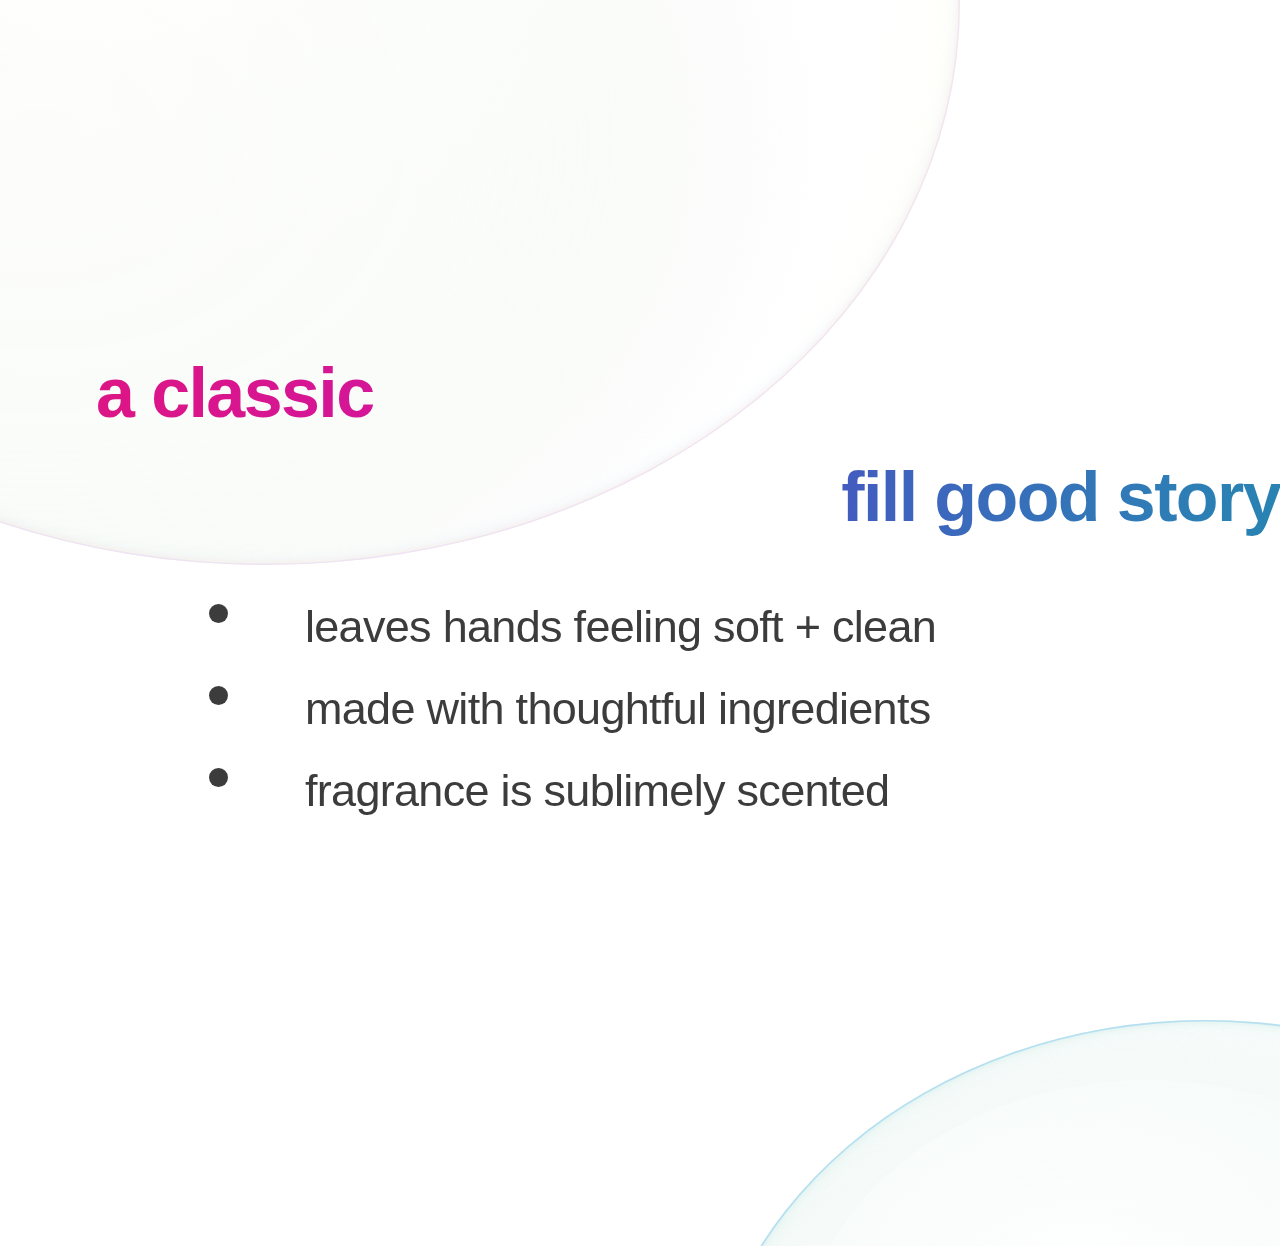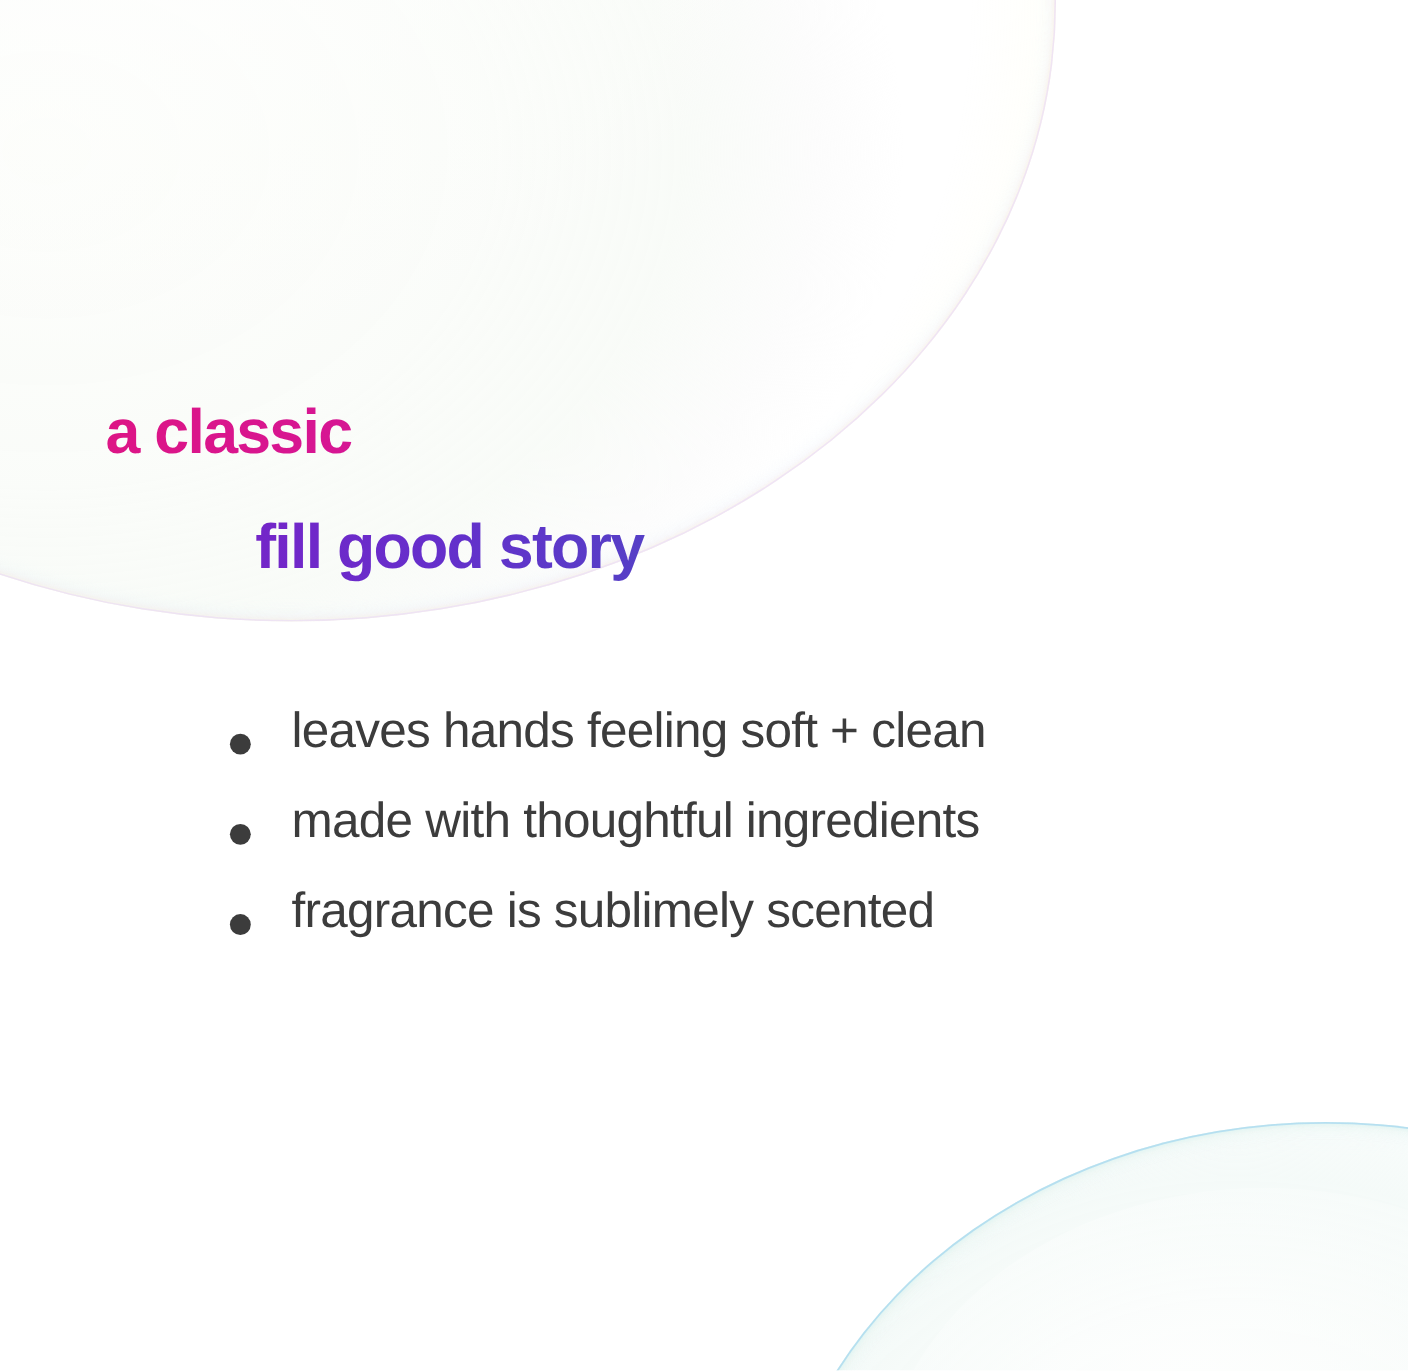--- a/index.html
+++ b/index.html
@@ -136,21 +136,21 @@
 
   #headline {
     position: absolute;
     left: 0;
     top: 341px;
     width: 1280px;
   }
 
   .headline-line {
     margin: 0;
-    font-size: 57px;
+    font-size: 70px;
     line-height: 104px;
     font-weight: 700;
     letter-spacing: -1.6px;
     white-space: nowrap;
     -webkit-background-clip: text;
     background-clip: text;
     -webkit-text-fill-color: transparent;
     color: transparent;
   }
 
@@ -167,37 +167,39 @@
   #headline-line-2 {
     padding-left: 232px;
     background-image: linear-gradient(95deg,
         #8d1ac6 0%,
         #7b21c7 12%,
         #6430cb 32%,
         #4f46c4 52%,
         #3d66bd 72%,
         #2f7cb6 90%,
         #2883b2 100%);
+    text-align: right;
   }
 
   #bullet-list {
     position: absolute;
     left: 0;
     top: 604px;
     width: 1280px;
     margin: 0;
     padding: 0;
     list-style: none;
   }
 
   .bullet-item {
     display: flex;
-    align-items: flex-end;
+    align-items: flex-start;
     height: 82px;
     padding-left: 209px;
+    gap: 40px;
   }
 
   .bullet-dot {
     flex: 0 0 auto;
     width: 19px;
     height: 19px;
     border-radius: 50%;
     background: #3c3c3c;
     margin-right: 37px;
   }

